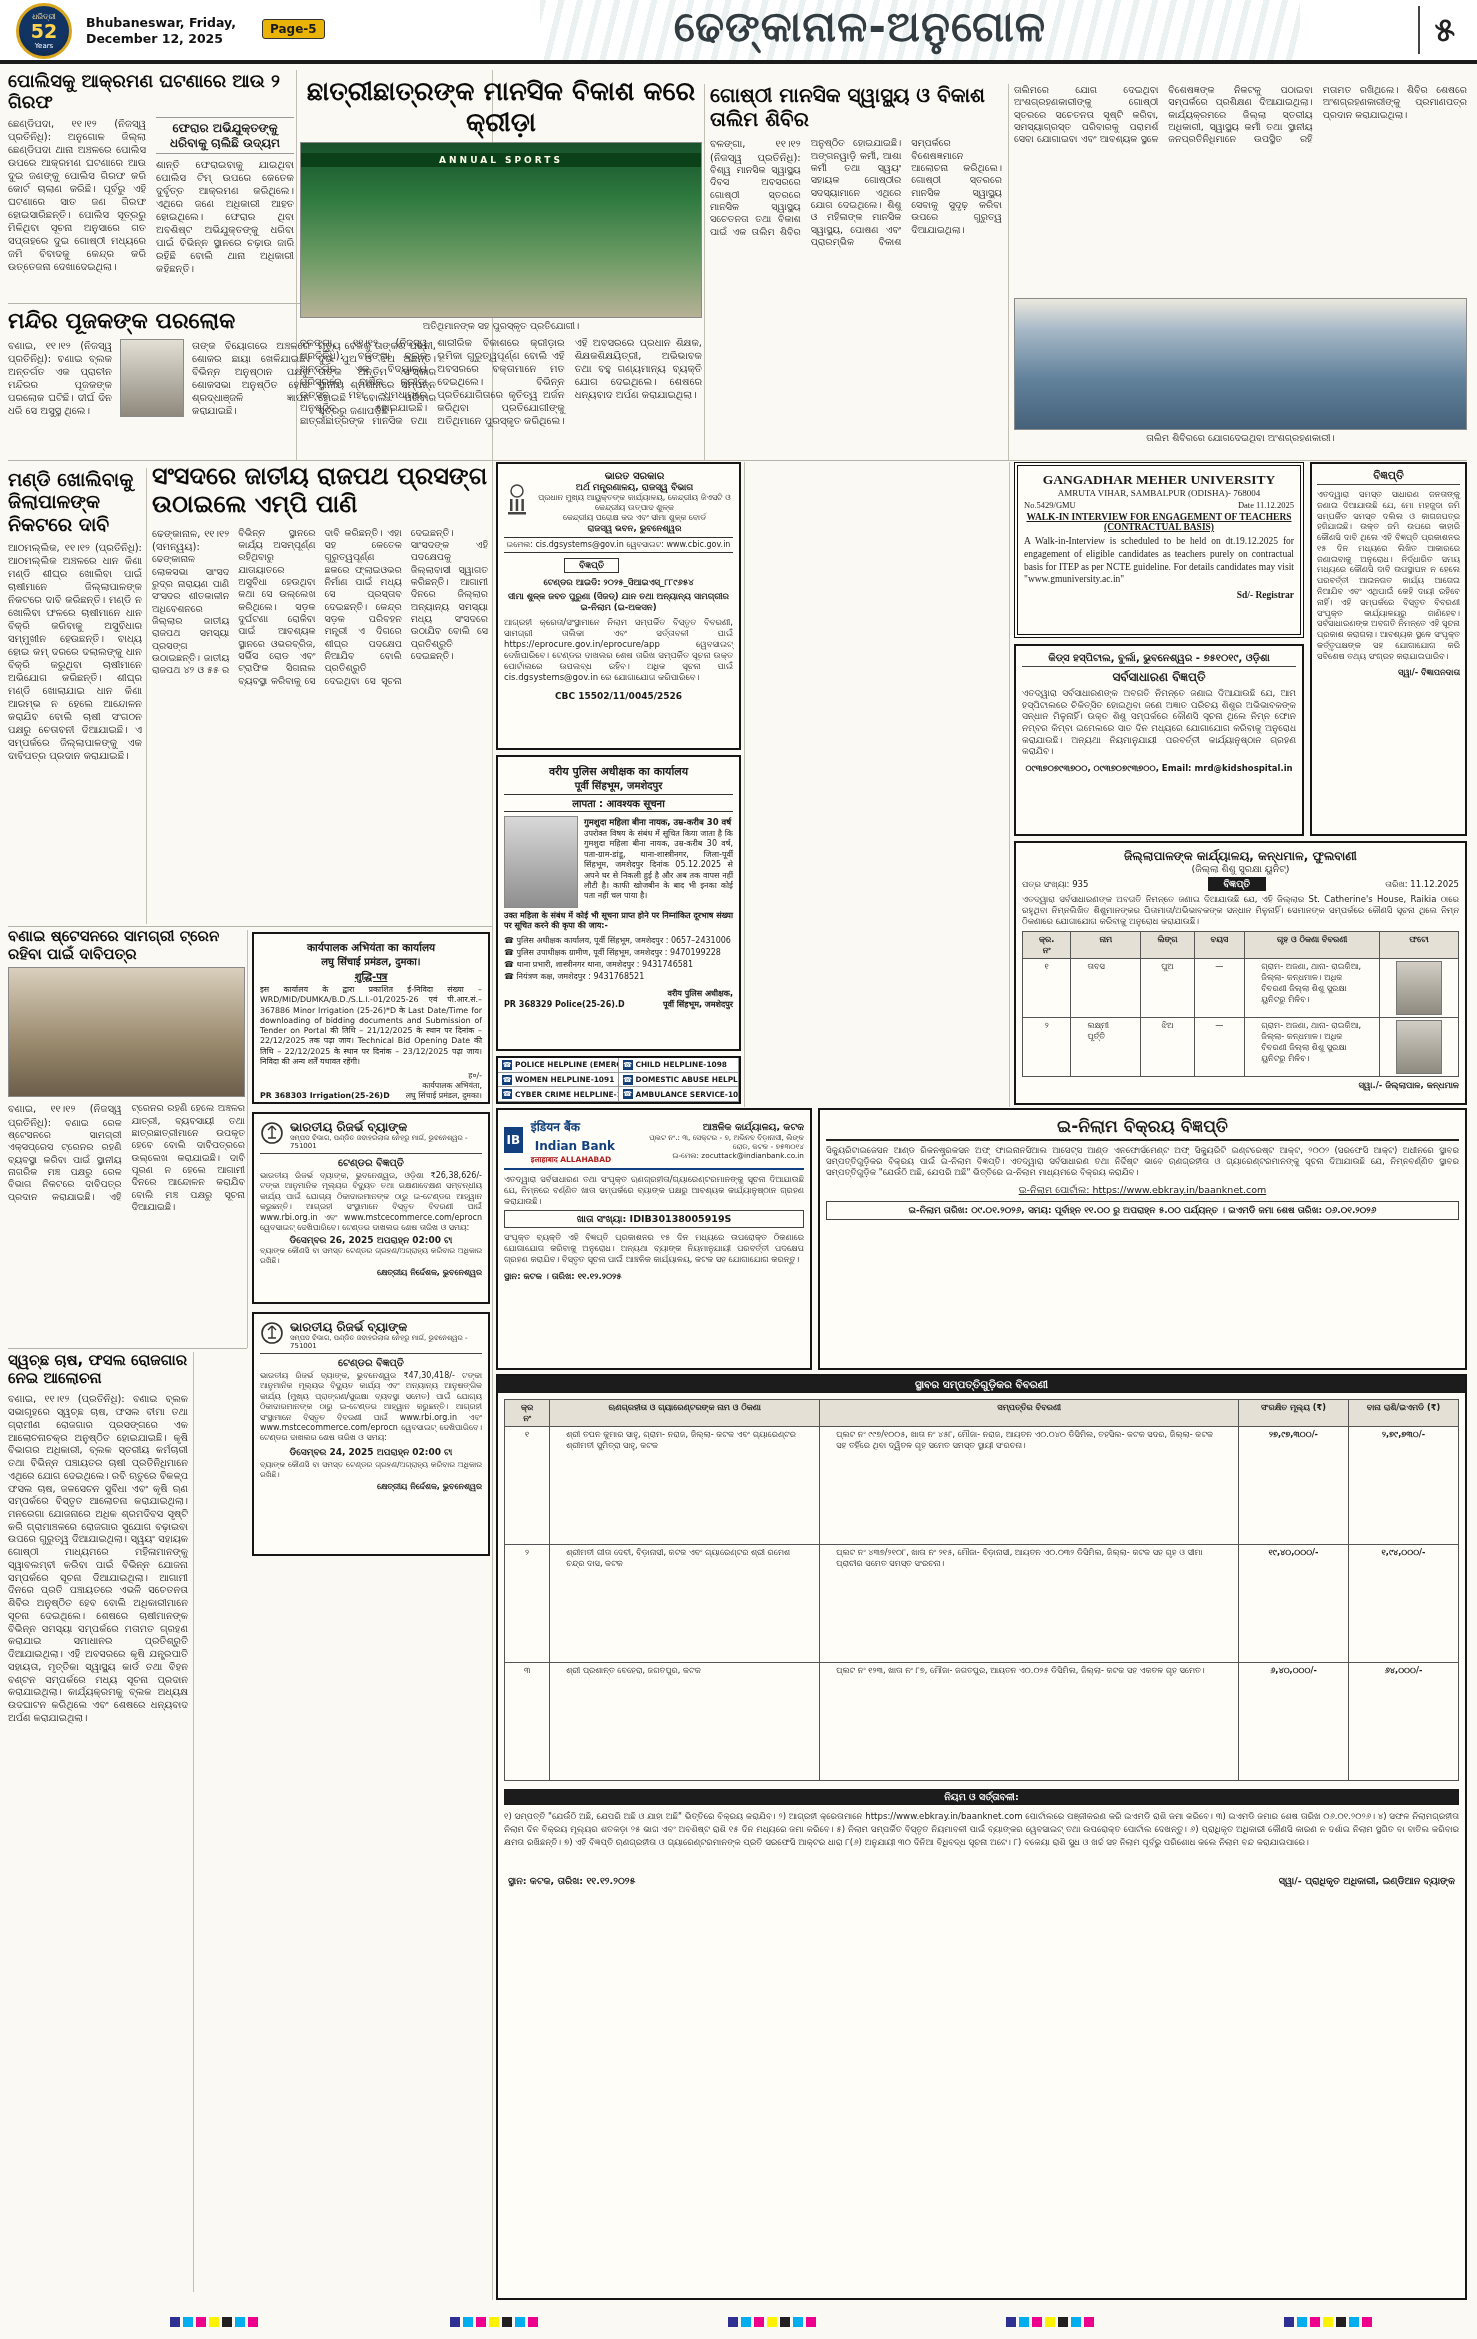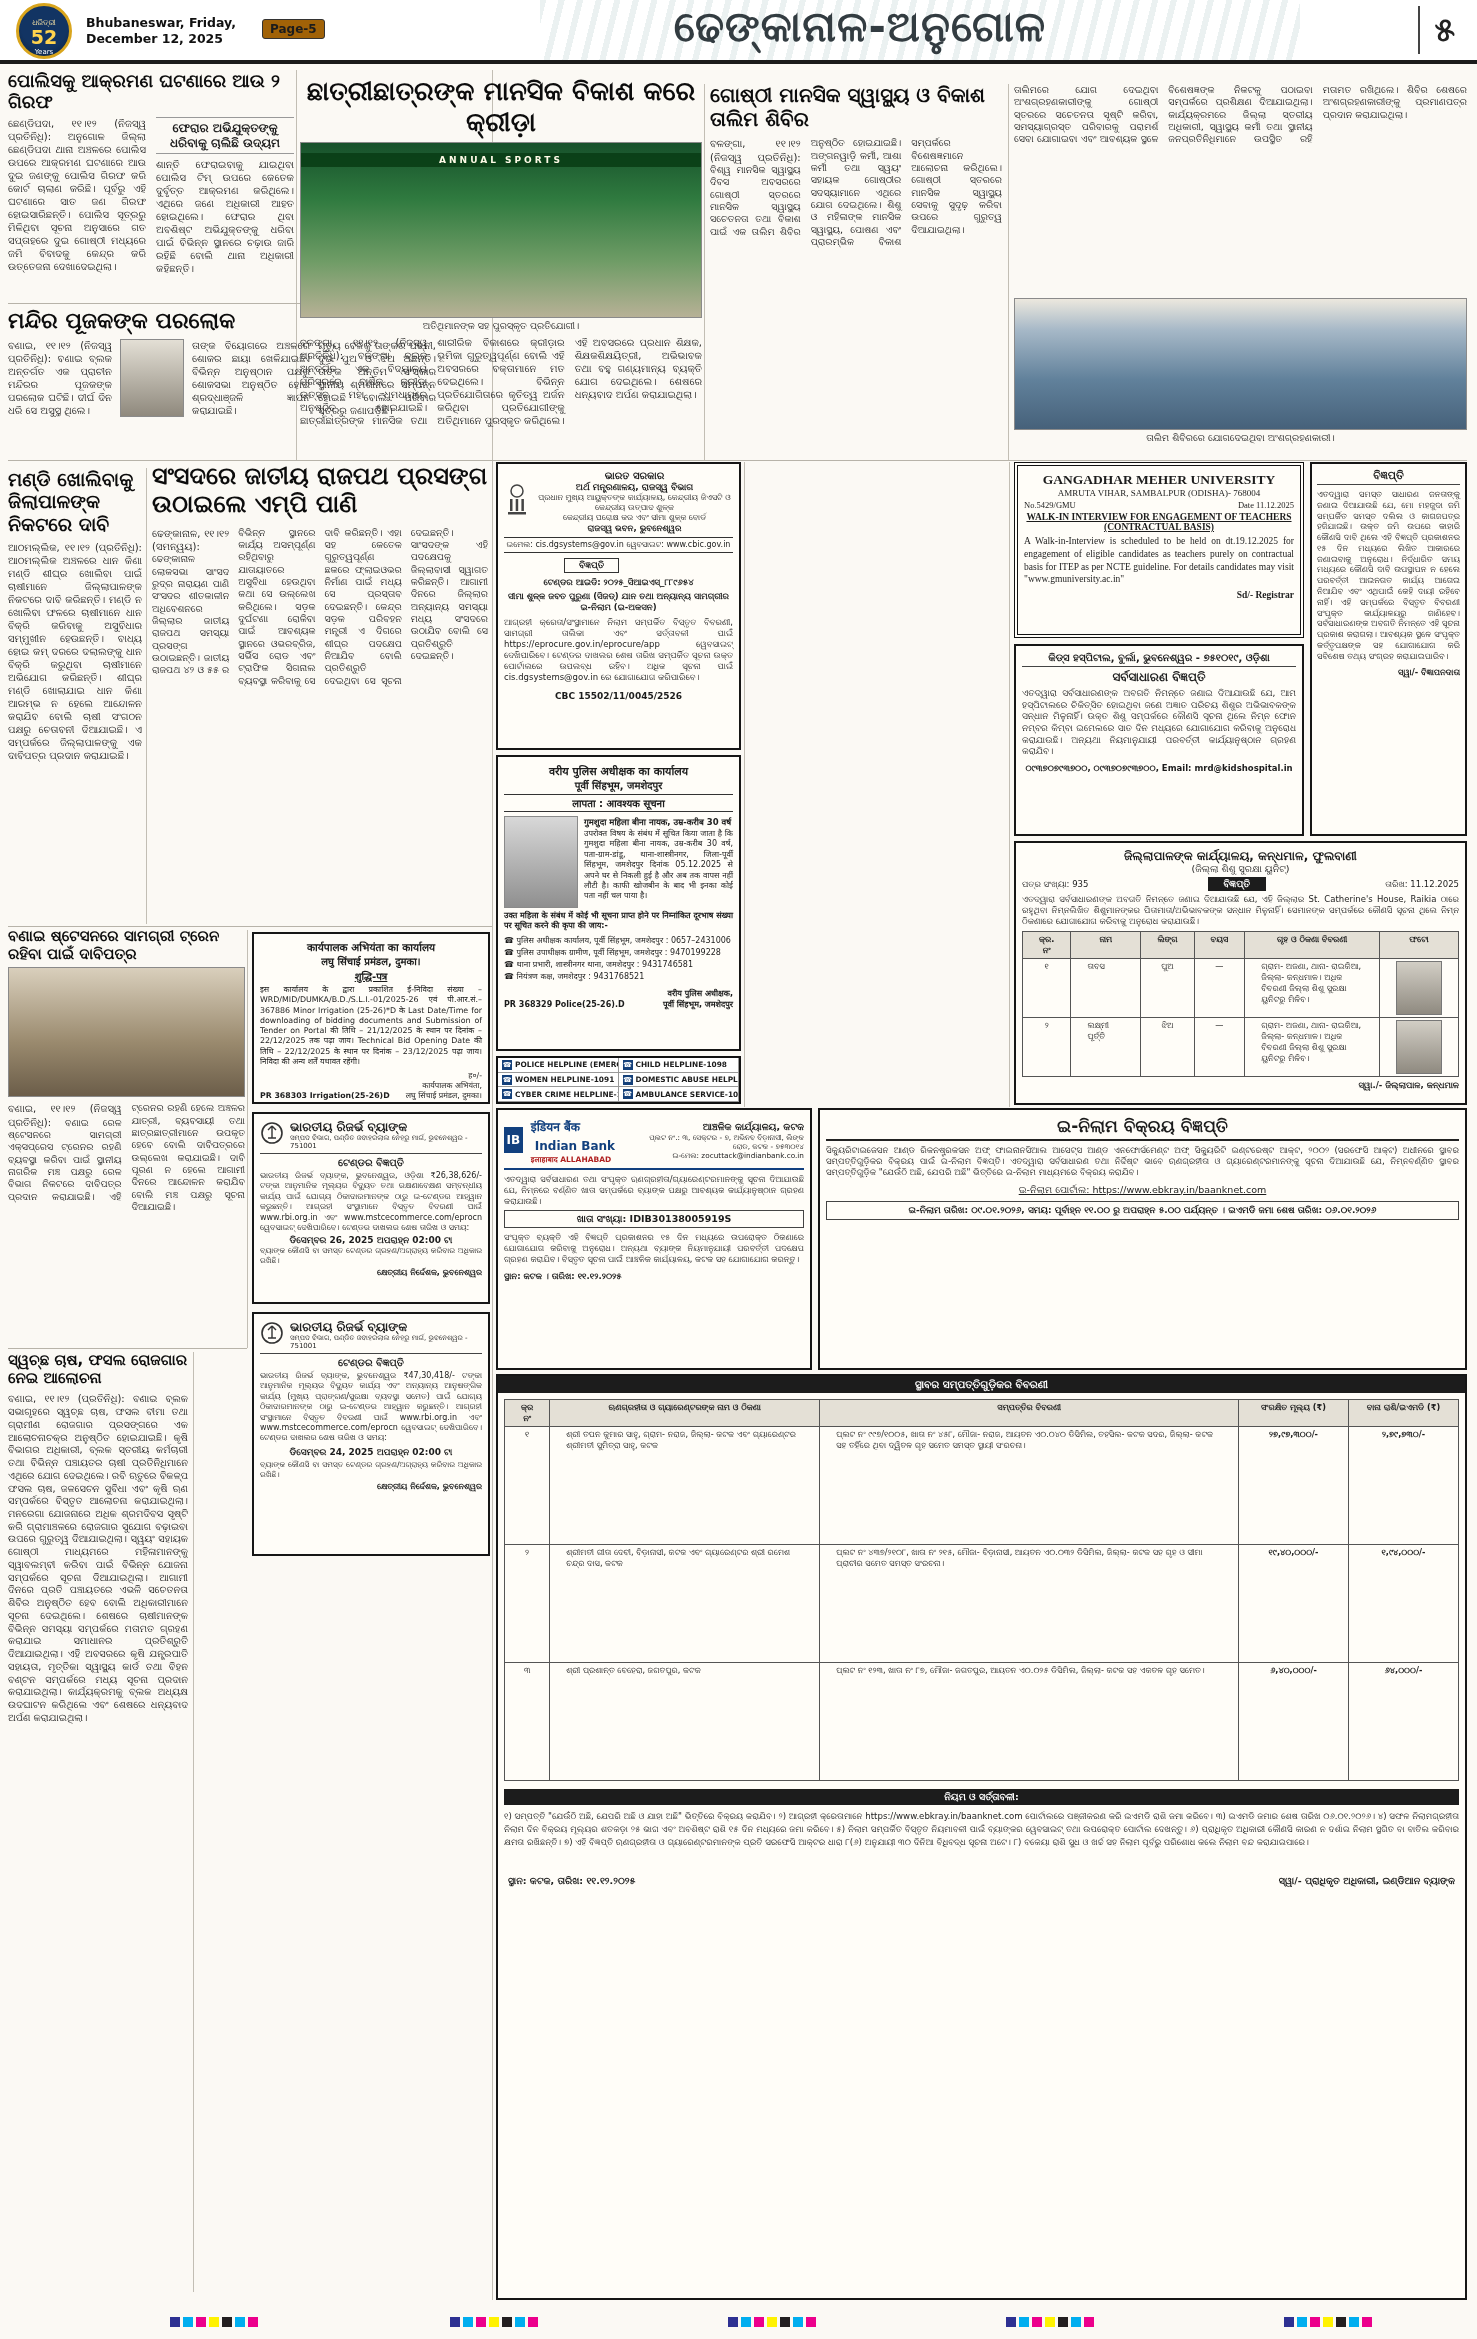--- a/index.html
+++ b/index.html
@@ -29,26 +29,26 @@
 .hrule{position:absolute;height:1px;background:#b7b3a9}
 .cols2{column-count:2;column-gap:10px}
 .cols3{column-count:3;column-gap:10px}
 .cols4{column-count:4;column-gap:9px}
 .masthead{left:0;top:0;width:1477px;height:64px;background:#fff;border-bottom:4px solid #1b1b1b}
 .mast-pattern{position:absolute;left:540px;top:0;width:760px;height:60px;
   background:repeating-linear-gradient(104deg,rgba(90,140,140,.12) 0 6px,transparent 6px 18px)}
 .logo{position:absolute;left:16px;top:3px;width:56px;height:56px;border-radius:50%;
   background:radial-gradient(circle at 50% 38%,#123463 58%,#0a1f3e);border:3px solid #d9a51d;
   color:#fff;text-align:center;z-index:2}
-.logo-brand{font-size:7.5px;margin-top:12px;color:#ffe9a8}
+.logo-brand{font-size:7.5px;margin-top:6px;color:#ffe9a8}
 .logo-years{font-size:19px;font-weight:bold;color:#ffd34d;line-height:1.05}
 .logo-label{font-size:7px;color:#fff}
 .date-block{position:absolute;left:86px;top:15px;font-size:12.5px;font-weight:bold;line-height:1.3;color:#111}
 .page-label{position:absolute;left:262px;top:19px;font-size:12px;font-weight:bold;
-  border:1.5px solid #333;padding:2px 7px;border-radius:3px;background:#a16207}
+  border:1.5px solid #333;padding:2px 7px;border-radius:3px;background:#eab308}
 .page-title{position:absolute;left:560px;top:2px;width:600px;text-align:center;
   font-size:42px;font-weight:bold;color:#333c41;letter-spacing:1px}
 .page-num{position:absolute;right:8px;top:6px;font-size:33px;font-weight:bold;
   border-left:2px solid #444;padding:4px 14px;color:#222;background:#fff}
 .help{border:2px solid #111;background:#fff;display:grid;grid-template-columns:1fr 1fr;overflow:hidden}
 .help-item{display:flex;align-items:center;gap:3px;padding:2px 4px;border-bottom:1px solid #999;
   border-right:1px solid #999;font-size:7.4px;font-weight:bold;white-space:nowrap;overflow:hidden}
 .help-ic{flex:0 0 10px;height:10px;background:#14407a;color:#fff;font-size:7px;line-height:10px;text-align:center}
 table{border-collapse:collapse;width:100%}
 th,td{border:1px solid #555;font-size:8.2px;padding:2px 16px;vertical-align:top;text-align:left}

